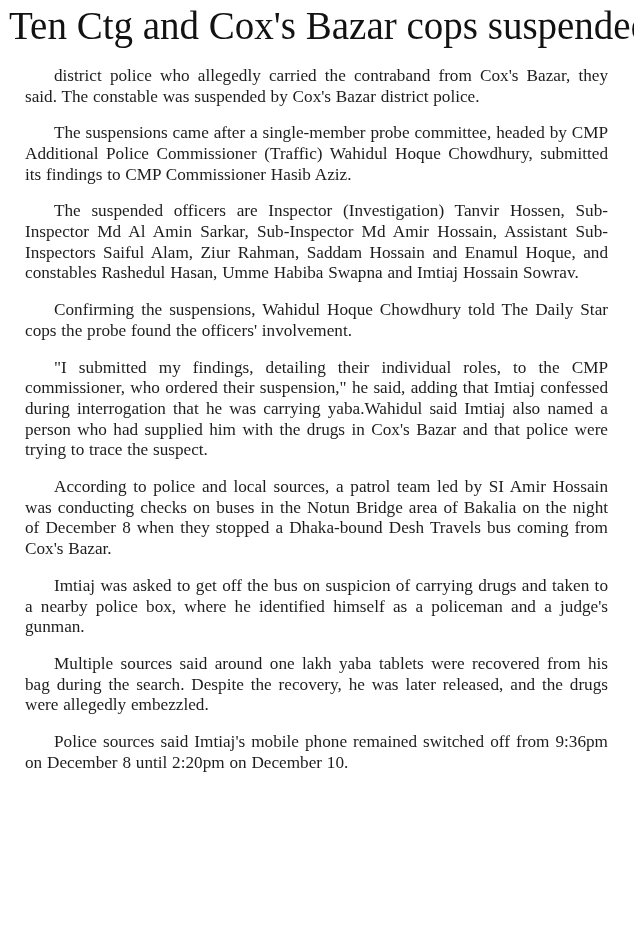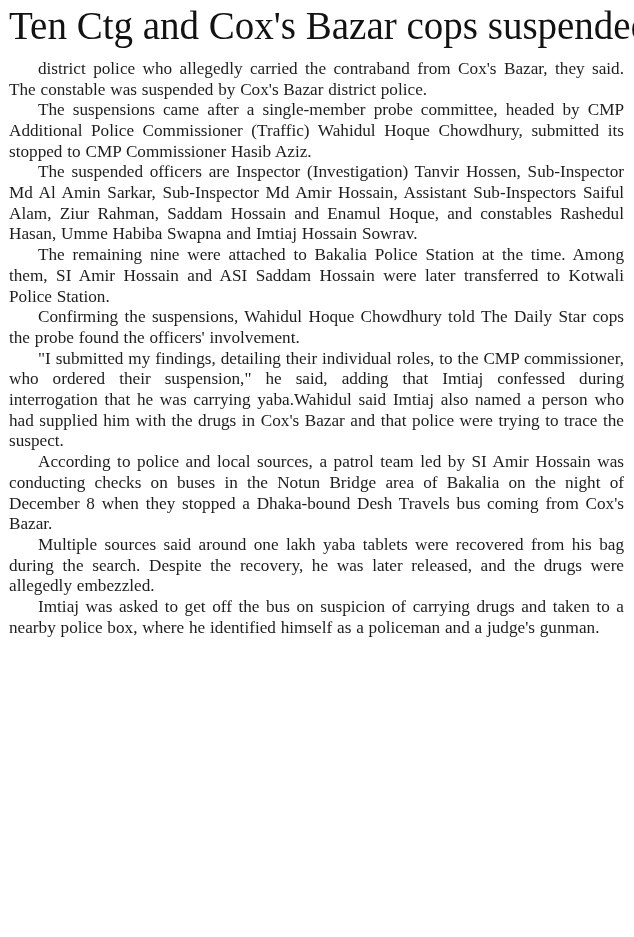--- a/index.html
+++ b/index.html
@@ -21,38 +21,38 @@
     font-size: 39px;
     font-weight: 500;
     line-height: 1.2;
     margin: 0 0 9px 0;
     padding-top: 3px;
     color: #121212;
     letter-spacing: 0px;
     white-space: nowrap;
   }
   .article-body p {
-    margin: 0;
+    margin: 16px;
     font-size: 17.2px;
     line-height: 20.7px;
     text-align: justify;
     text-indent: 29px;
     color: #1d1d1d;
     word-spacing: 0.5px;
   }
 </style>
 </head>
 <body>
 
 <div class="page">
   <h1 class="headline">Ten Ctg and Cox's Bazar cops suspended</h1>
   <div class="article-body">
     <p>district police who allegedly carried the contraband from Cox's Bazar, they said. The constable was suspended by Cox's Bazar district police.</p>
-    <p>The suspensions came after a single-member probe committee, headed by CMP Additional Police Commissioner (Traffic) Wahidul Hoque Chowdhury, submitted its stopped to CMP Commissioner Hasib Aziz.</p>
+    <p>The suspensions came after a single-member probe committee, headed by CMP Additional Police Commissioner (Traffic) Wahidul Hoque Chowdhury, submitted its findings to CMP Commissioner Hasib Aziz.</p>
     <p>The suspended officers are Inspector (Investigation) Tanvir Hossen, Sub-Inspector Md Al Amin Sarkar, Sub-Inspector Md Amir Hossain, Assistant Sub-Inspectors Saiful Alam, Ziur Rahman, Saddam Hossain and Enamul Hoque, and constables Rashedul Hasan, Umme Habiba Swapna and Imtiaj Hossain Sowrav.</p>
-    <p>The remaining nine were attached to Bakalia Police Station at the time. Among them, SI Amir Hossain and ASI Saddam Hossain were later transferred to Kotwali Police Station.</p>
     <p>Confirming the suspensions, Wahidul Hoque Chowdhury told The Daily Star cops the probe found the officers' involvement.</p>
     <p>"I submitted my findings, detailing their individual roles, to the CMP commissioner, who ordered their suspension," he said, adding that Imtiaj confessed during interrogation that he was carrying yaba.Wahidul said Imtiaj also named a person who had supplied him with the drugs in Cox's Bazar and that police were trying to trace the suspect.</p>
     <p>According to police and local sources, a patrol team led by SI Amir Hossain was conducting checks on buses in the Notun Bridge area of Bakalia on the night of December 8 when they stopped a Dhaka-bound Desh Travels bus coming from Cox's Bazar.</p>
+    <p>Imtiaj was asked to get off the bus on suspicion of carrying drugs and taken to a nearby police box, where he identified himself as a policeman and a judge's gunman.</p>
     <p>Multiple sources said around one lakh yaba tablets were recovered from his bag during the search. Despite the recovery, he was later released, and the drugs were allegedly embezzled.</p>
-    <p>Imtiaj was asked to get off the bus on suspicion of carrying drugs and taken to a nearby police box, where he identified himself as a policeman and a judge's gunman.</p>
+    <p>Police sources said Imtiaj's mobile phone remained switched off from 9:36pm on December 8 until 2:20pm on December 10.</p>
   </div>
 </div>
 
 </body></html>

